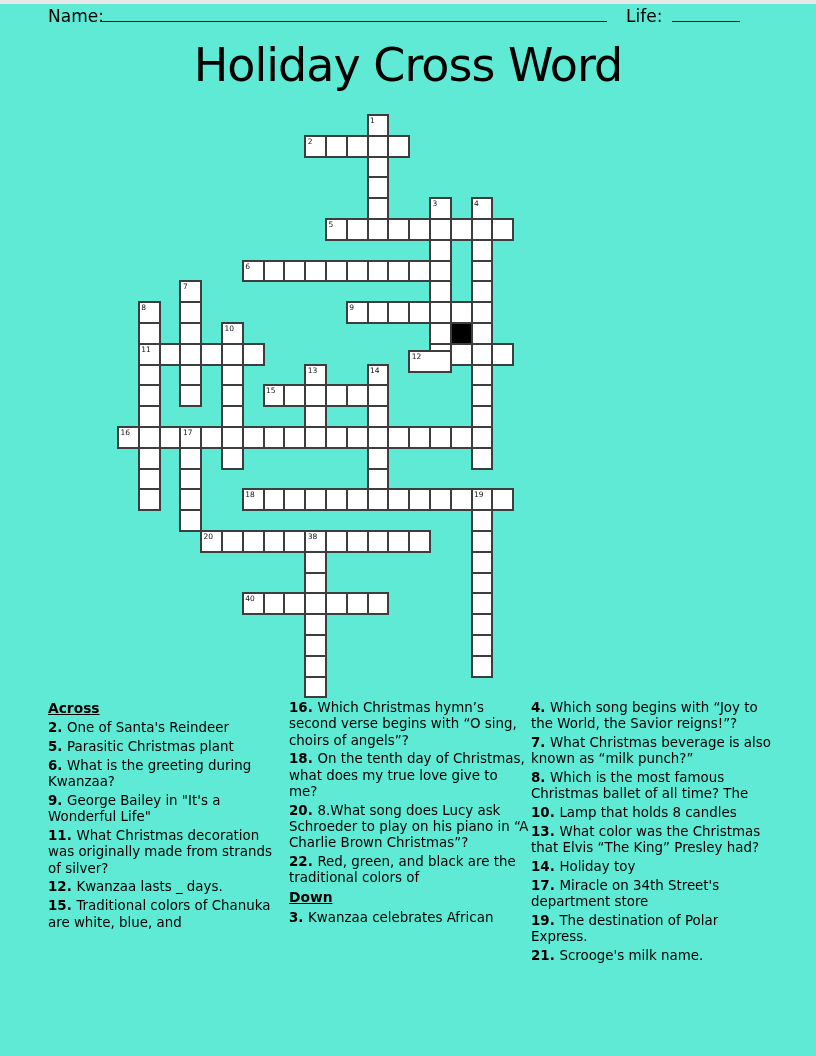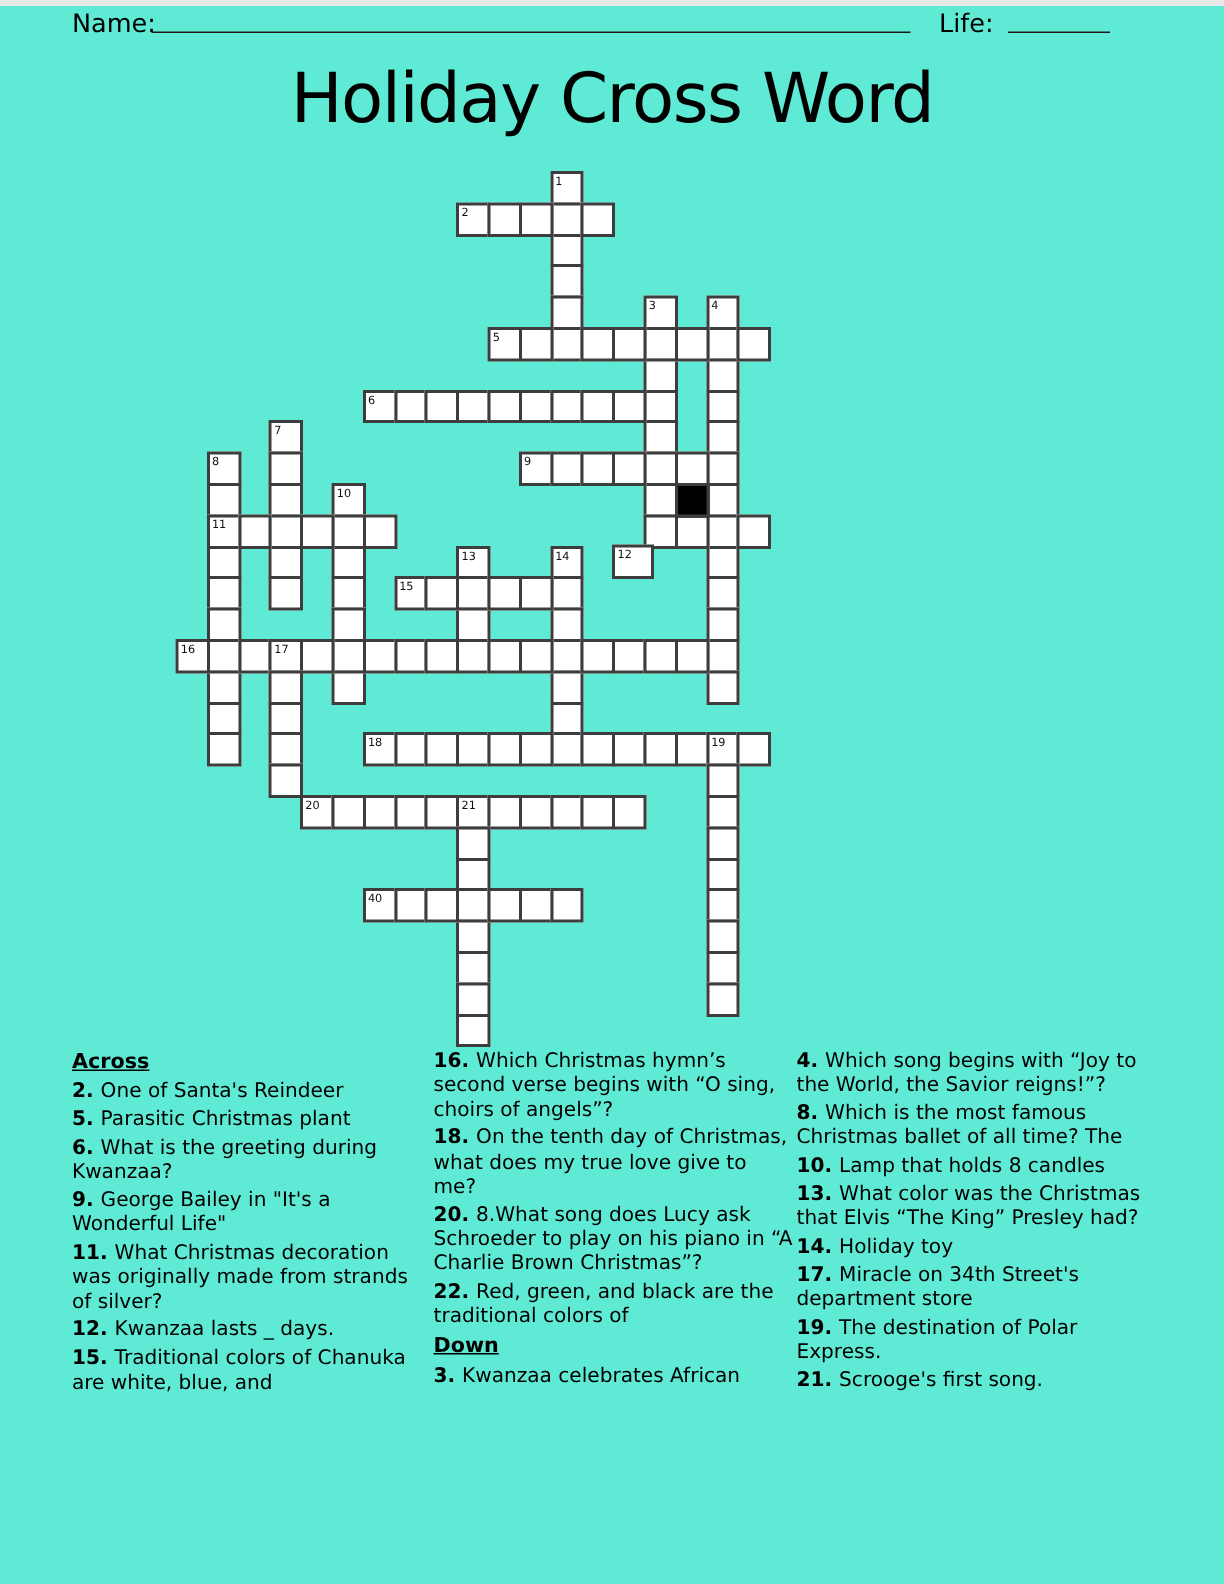--- a/index.html
+++ b/index.html
@@ -142,21 +142,21 @@
       </div>
       <div class="cell" style="left: 221px; top: 338.8px; width: 22.8px; height: 22.8px; border-color: rgb(61, 61, 61);"></div>
       <div class="cell" style="left: 221px; top: 359.6px; width: 22.8px; height: 22.8px; border-color: rgb(61, 61, 61);"></div>
       <div class="cell" style="left: 221px; top: 380.4px; width: 22.8px; height: 22.8px; border-color: rgb(61, 61, 61);"></div>
       <div class="cell" style="left: 221px; top: 401.2px; width: 22.8px; height: 22.8px; border-color: rgb(61, 61, 61);"></div>
       <div class="cell" style="left: 221px; top: 422px; width: 22.8px; height: 22.8px; border-color: rgb(61, 61, 61);"></div>
       <div class="cell" style="left: 221px; top: 442.8px; width: 22.8px; height: 22.8px; border-color: rgb(61, 61, 61);"></div>
       <div class="cell" style="left: 158.6px; top: 338.8px; width: 22.8px; height: 22.8px; border-color: rgb(61, 61, 61);"></div>
       <div class="cell" style="left: 200.2px; top: 338.8px; width: 22.8px; height: 22.8px; border-color: rgb(61, 61, 61);"></div>
       <div class="cell" style="left: 241.8px; top: 338.8px; width: 22.8px; height: 22.8px; border-color: rgb(61, 61, 61);"></div>
-      <div class="cell" style="left: 408.2px; top: 359px; width: 28px; height: 22.8px; border-color: rgb(61, 61, 61);">
+      <div class="cell" style="left: 408.2px; top: 346px; width: 44px; height: 22.8px; border-color: rgb(61, 61, 61);">
         <span class="num">12</span>
       </div>
       <div class="cell" style="left: 449.8px; top: 338.8px; width: 22.8px; height: 22.8px; border-color: rgb(61, 61, 61);"></div>
       <div class="cell" style="left: 491.4px; top: 338.8px; width: 22.8px; height: 22.8px; border-color: rgb(61, 61, 61);"></div>
       <div class="cell" style="left: 304.2px; top: 359.6px; width: 22.8px; height: 22.8px; border-color: rgb(61, 61, 61);">
         <span class="num">13</span>
       </div>
       <div class="cell" style="left: 304.2px; top: 380.4px; width: 22.8px; height: 22.8px; border-color: rgb(61, 61, 61);"></div>
       <div class="cell" style="left: 304.2px; top: 401.2px; width: 22.8px; height: 22.8px; border-color: rgb(61, 61, 61);"></div>
       <div class="cell" style="left: 304.2px; top: 422px; width: 22.8px; height: 22.8px; border-color: rgb(61, 61, 61);"></div>
@@ -221,21 +221,21 @@
       <div class="cell" style="left: 470.6px; top: 630px; width: 22.8px; height: 22.8px; border-color: rgb(61, 61, 61);"></div>
       <div class="cell" style="left: 470.6px; top: 650.8px; width: 22.8px; height: 22.8px; border-color: rgb(61, 61, 61);"></div>
       <div class="cell" style="left: 200px; top: 526px; width: 22.8px; height: 22.8px; border-color: rgb(61, 61, 61);">
         <span class="num">20</span>
       </div>
       <div class="cell" style="left: 221px; top: 526px; width: 22.8px; height: 22.8px; border-color: rgb(61, 61, 61);"></div>
       <div class="cell" style="left: 241.8px; top: 526px; width: 22.8px; height: 22.8px; border-color: rgb(61, 61, 61);"></div>
       <div class="cell" style="left: 262.6px; top: 526px; width: 22.8px; height: 22.8px; border-color: rgb(61, 61, 61);"></div>
       <div class="cell" style="left: 283.4px; top: 526px; width: 22.8px; height: 22.8px; border-color: rgb(61, 61, 61);"></div>
       <div class="cell" style="left: 304.2px; top: 526px; width: 22.8px; height: 22.8px; border-color: rgb(61, 61, 61);">
-        <span class="num">21</span>
+        <span class="num">38</span>
       </div>
       <div class="cell" style="left: 325px; top: 526px; width: 22.8px; height: 22.8px; border-color: rgb(61, 61, 61);"></div>
       <div class="cell" style="left: 345.8px; top: 526px; width: 22.8px; height: 22.8px; border-color: rgb(61, 61, 61);"></div>
       <div class="cell" style="left: 366.6px; top: 526px; width: 22.8px; height: 22.8px; border-color: rgb(61, 61, 61);"></div>
       <div class="cell" style="left: 387.4px; top: 526px; width: 22.8px; height: 22.8px; border-color: rgb(61, 61, 61);"></div>
       <div class="cell" style="left: 408.2px; top: 526px; width: 22.8px; height: 22.8px; border-color: rgb(61, 61, 61);"></div>
       <div class="cell" style="left: 304.2px; top: 546.8px; width: 22.8px; height: 22.8px; border-color: rgb(61, 61, 61);"></div>
       <div class="cell" style="left: 304.2px; top: 567.6px; width: 22.8px; height: 22.8px; border-color: rgb(61, 61, 61);"></div>
       <div class="cell" style="left: 304.2px; top: 588.4px; width: 22.8px; height: 22.8px; border-color: rgb(61, 61, 61);"></div>
       <div class="cell" style="left: 304.2px; top: 609.2px; width: 22.8px; height: 22.8px; border-color: rgb(61, 61, 61);"></div>
@@ -267,22 +267,23 @@
       <div class="clue-col" style="left: 289px; width: 240px;">
         <p class="clue"><span class="cnum">16. </span><span>Which Christmas hymn’s second verse begins with “O sing, choirs of angels”?</span></p>
         <p class="clue"><span class="cnum">18. </span><span>On the tenth day of Christmas, what does my true love give to me?</span></p>
         <p class="clue"><span class="cnum">20. </span><span>8.What song does Lucy ask Schroeder to play on his piano in “A Charlie Brown Christmas”?</span></p>
         <p class="clue"><span class="cnum">22. </span><span>Red, green, and black are the traditional colors of</span></p>
         <div class="clue-heading">Down</div>
         <p class="clue"><span class="cnum">3. </span><span>Kwanzaa celebrates African</span></p>
       </div>
       <div class="clue-col" style="left: 531px; width: 246px;">
         <p class="clue"><span class="cnum">4. </span><span>Which song begins with “Joy to the World, the Savior reigns!”?</span></p>
+        <p class="clue"><span class="cnum">7. </span><span>What Christmas beverage is also known as “milk punch?”</span></p>
         <p class="clue"><span class="cnum">8. </span><span>Which is the most famous Christmas ballet of all time? The</span></p>
         <p class="clue"><span class="cnum">10. </span><span>Lamp that holds 8 candles</span></p>
         <p class="clue"><span class="cnum">13. </span><span>What color was the Christmas that Elvis “The King” Presley had?</span></p>
         <p class="clue"><span class="cnum">14. </span><span>Holiday toy</span></p>
         <p class="clue"><span class="cnum">17. </span><span>Miracle on 34th Street's department store</span></p>
         <p class="clue"><span class="cnum">19. </span><span>The destination of Polar Express.</span></p>
-        <p class="clue"><span class="cnum">21. </span><span>Scrooge's first song.</span></p>
+        <p class="clue"><span class="cnum">21. </span><span>Scrooge's milk name.</span></p>
       </div>
     </div>
 </div>
 
 </body></html>

